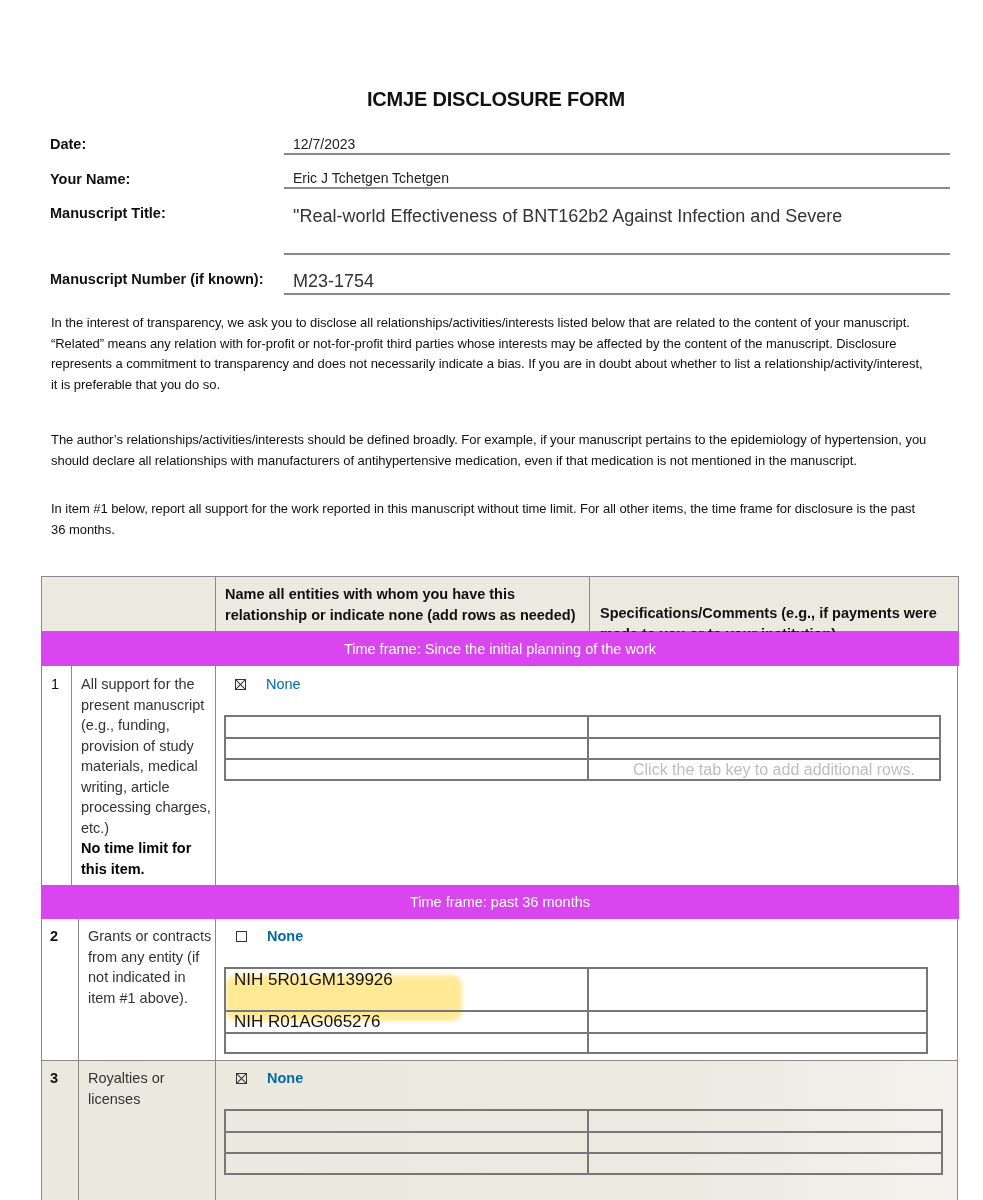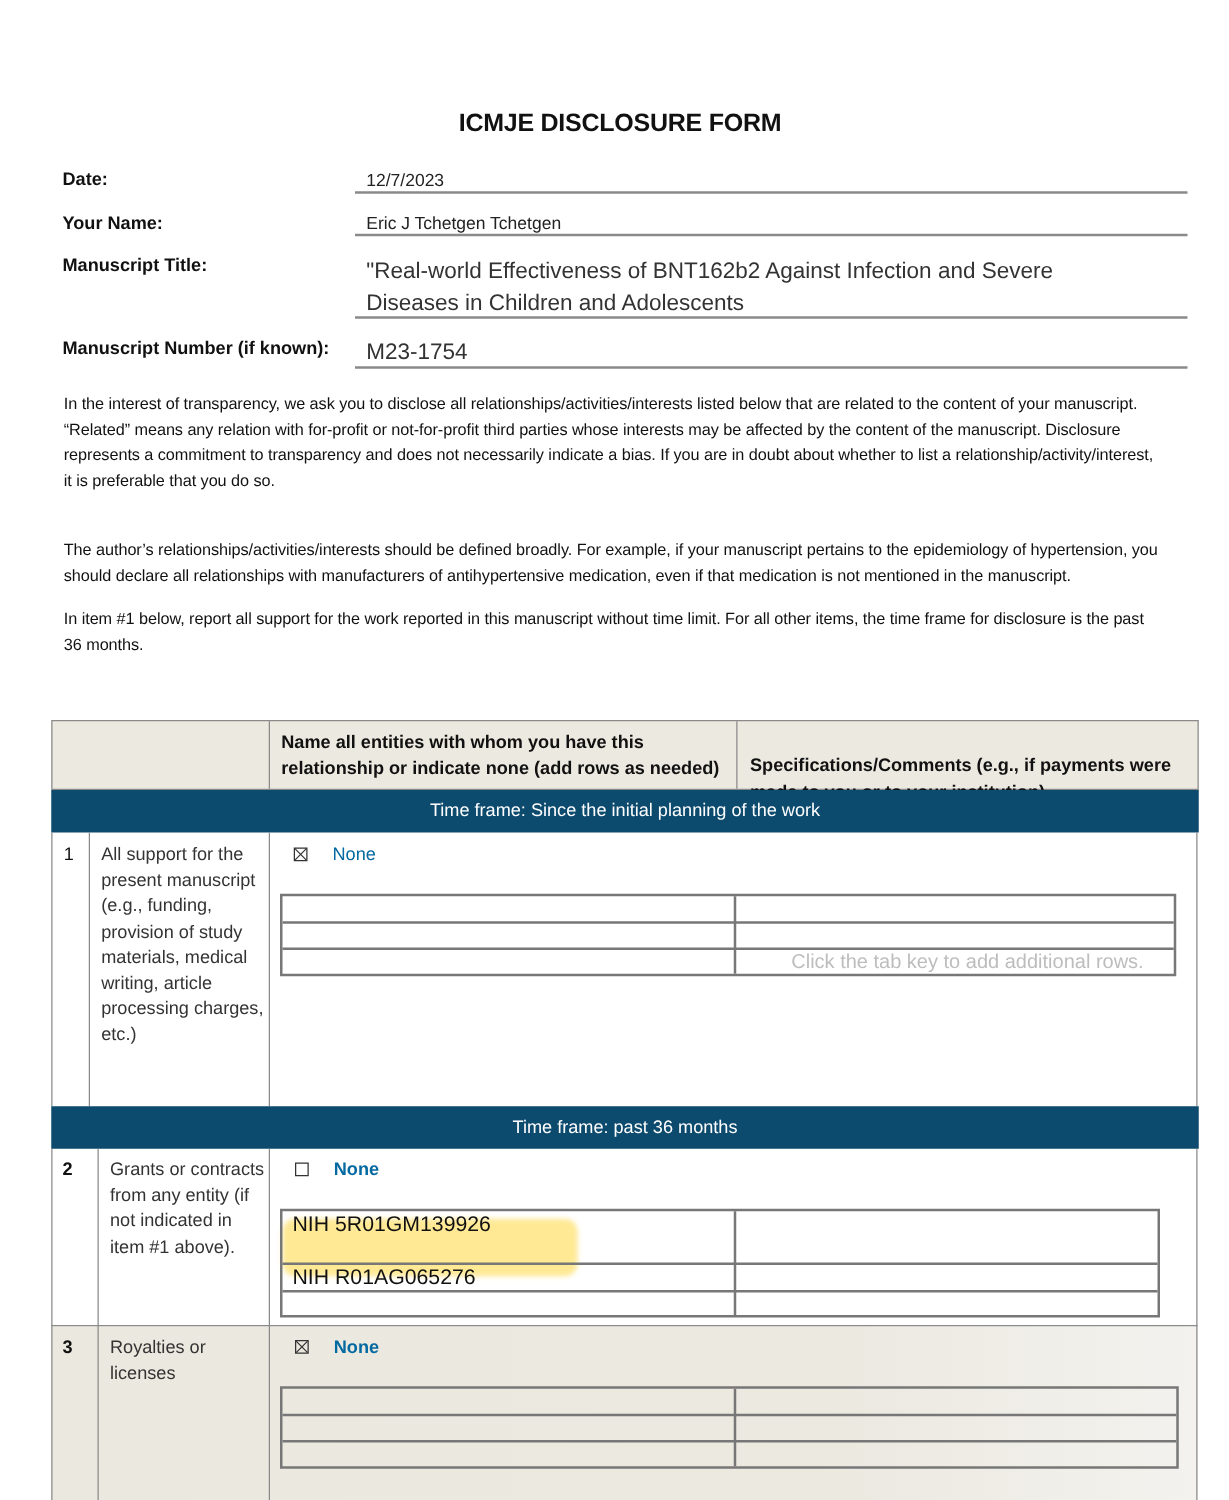--- a/index.html
+++ b/index.html
@@ -30,21 +30,21 @@
     position: absolute; left: 0; top: 0; width: 916px; height: 54px;
     background: #ece9e0; border: 1px solid #8a8a8a;
   }
   .hdr-cell {
     position: absolute; top: 0; height: 54px; box-sizing: border-box;
     font-size: 14.5px; font-weight: bold; line-height: 21px; padding: 7px 0 0 9px; color: #111;
   }
   .vline { position: absolute; width: 1px; background: #8a8a8a; }
   .hline { position: absolute; height: 1px; background: #8a8a8a; }
   .band {
-    position: absolute; left: 0; width: 918px; background: #0c4a6e; color: #fff;
+    position: absolute; left: 0; width: 918px; background: #d946ef; color: #fff;
     text-align: center; font-size: 14.5px; line-height: 34px; height: 34px;
   }
   .num { position: absolute; font-size: 14.5px; color: #111; }
   .num.bold { font-weight: bold; }
   .desc { position: absolute; font-size: 14.5px; line-height: 20.5px; color: #333; width: 130px; }
   .desc b { color: #000; }
   .none-row { position: absolute; font-size: 14.5px; color: #0369a1; }
   .cb {
     display: inline-block; width: 11px; height: 11px; border: 1px solid #333; position: relative;
     vertical-align: -1px; margin-right: 20px; box-sizing: border-box; background: transparent;
@@ -79,49 +79,49 @@
 
 <div class="field-label" style="top:136px;">Date:</div>
 <div class="field-value fv-small" style="top:136px; height:19px;">12/7/2023</div>
 
 <div class="field-label" style="top:171px;">Your Name:</div>
 <div class="field-value fv-small" style="top:170px; height:19px;">Eric J Tchetgen Tchetgen</div>
 
 <div class="field-label" style="top:205px;">Manuscript Title:</div>
 <div class="field-value fv-large" style="top:203px; height:52px;">
   <div>"Real-world Effectiveness of BNT162b2 Against Infection and Severe</div>
-  <div>Diseases in Children and Adolescents</div>
 </div>
 
 <div class="field-label" style="top:271px;">Manuscript Number (if known):</div>
 <div class="field-value fv-large" style="top:268px; height:27px;">M23-1754</div>
 
 <div class="para" style="top:313px;">In the interest of transparency, we ask you to disclose all relationships/activities/interests listed below that are related to the content of your manuscript.  “Related” means any relation with for-profit or not-for-profit third parties whose interests may be affected by the content of the manuscript.  Disclosure represents a commitment to transparency and does not necessarily indicate a bias.  If you are in doubt about whether to list a relationship/activity/interest, it is preferable that you do so.</div>
 <div class="para" style="top:430px;">The author’s relationships/activities/interests should be defined broadly.  For example, if your manuscript pertains to the epidemiology of hypertension, you should declare all relationships with manufacturers of antihypertensive medication, even if that medication is not mentioned in the manuscript.</div>
-<div class="para" style="top:485px;">In item #1 below, report all support for the work reported in this manuscript without time limit.  For all other items, the time frame for disclosure is the past 36 months.</div>
+<div class="para" style="top:499px;">In item #1 below, report all support for the work reported in this manuscript without time limit.  For all other items, the time frame for disclosure is the past 36 months.</div>
 
 <div>
   <div class="row3-bg"></div>
 
   <div class="hdr-row" style="left:41px; top:576px;"></div>
   <div class="hdr-cell" style="left:216px; top:577px; width:374px;">Name all entities with whom you have this relationship or indicate none (add rows as needed)</div>
   <div class="hdr-cell" style="left:591px; top:596px; width:360px;">Specifications/Comments (e.g., if payments were made to you or to your institution)</div>
   <div class="vline" style="left:215px; top:577px; height:54px;"></div>
   <div class="vline" style="left:589px; top:577px; height:54px;"></div>
 
   <div class="band" style="top:632px; left:41px;">Time frame: Since the initial planning of the work</div>
 
   <div class="vline" style="left:41px; top:666px; height:219px;"></div>
   <div class="vline" style="left:71px; top:666px; height:219px;"></div>
   <div class="vline" style="left:215px; top:666px; height:219px;"></div>
   <div class="vline" style="left:957px; top:666px; height:219px;"></div>
 
   <div class="num" style="left:51px; top:676px;">1</div>
   <div class="desc" style="left:81px; top:674px;">
     <span>All support for the present manuscript (e.g., funding, provision of study materials, medical writing, article processing charges, etc.)</span>
+    <b style="display:block;">No time limit for this item.</b>
   </div>
   <div class="none-row" style="left:235px; top:676px;">
     <span class="cb checked"></span><span class="none-label">None</span>
   </div>
   <div class="subtbl" style="left:224px; top:715px; width:717px; height:66px;">
     <div class="sr" style="top:20px;"></div>
     <div class="sr" style="top:41px;"></div>
     <div class="sc" style="left:361px;"></div>
   </div>
   <div class="hint" style="left:596px; top:761px;">Click the tab key to add additional rows.</div>

